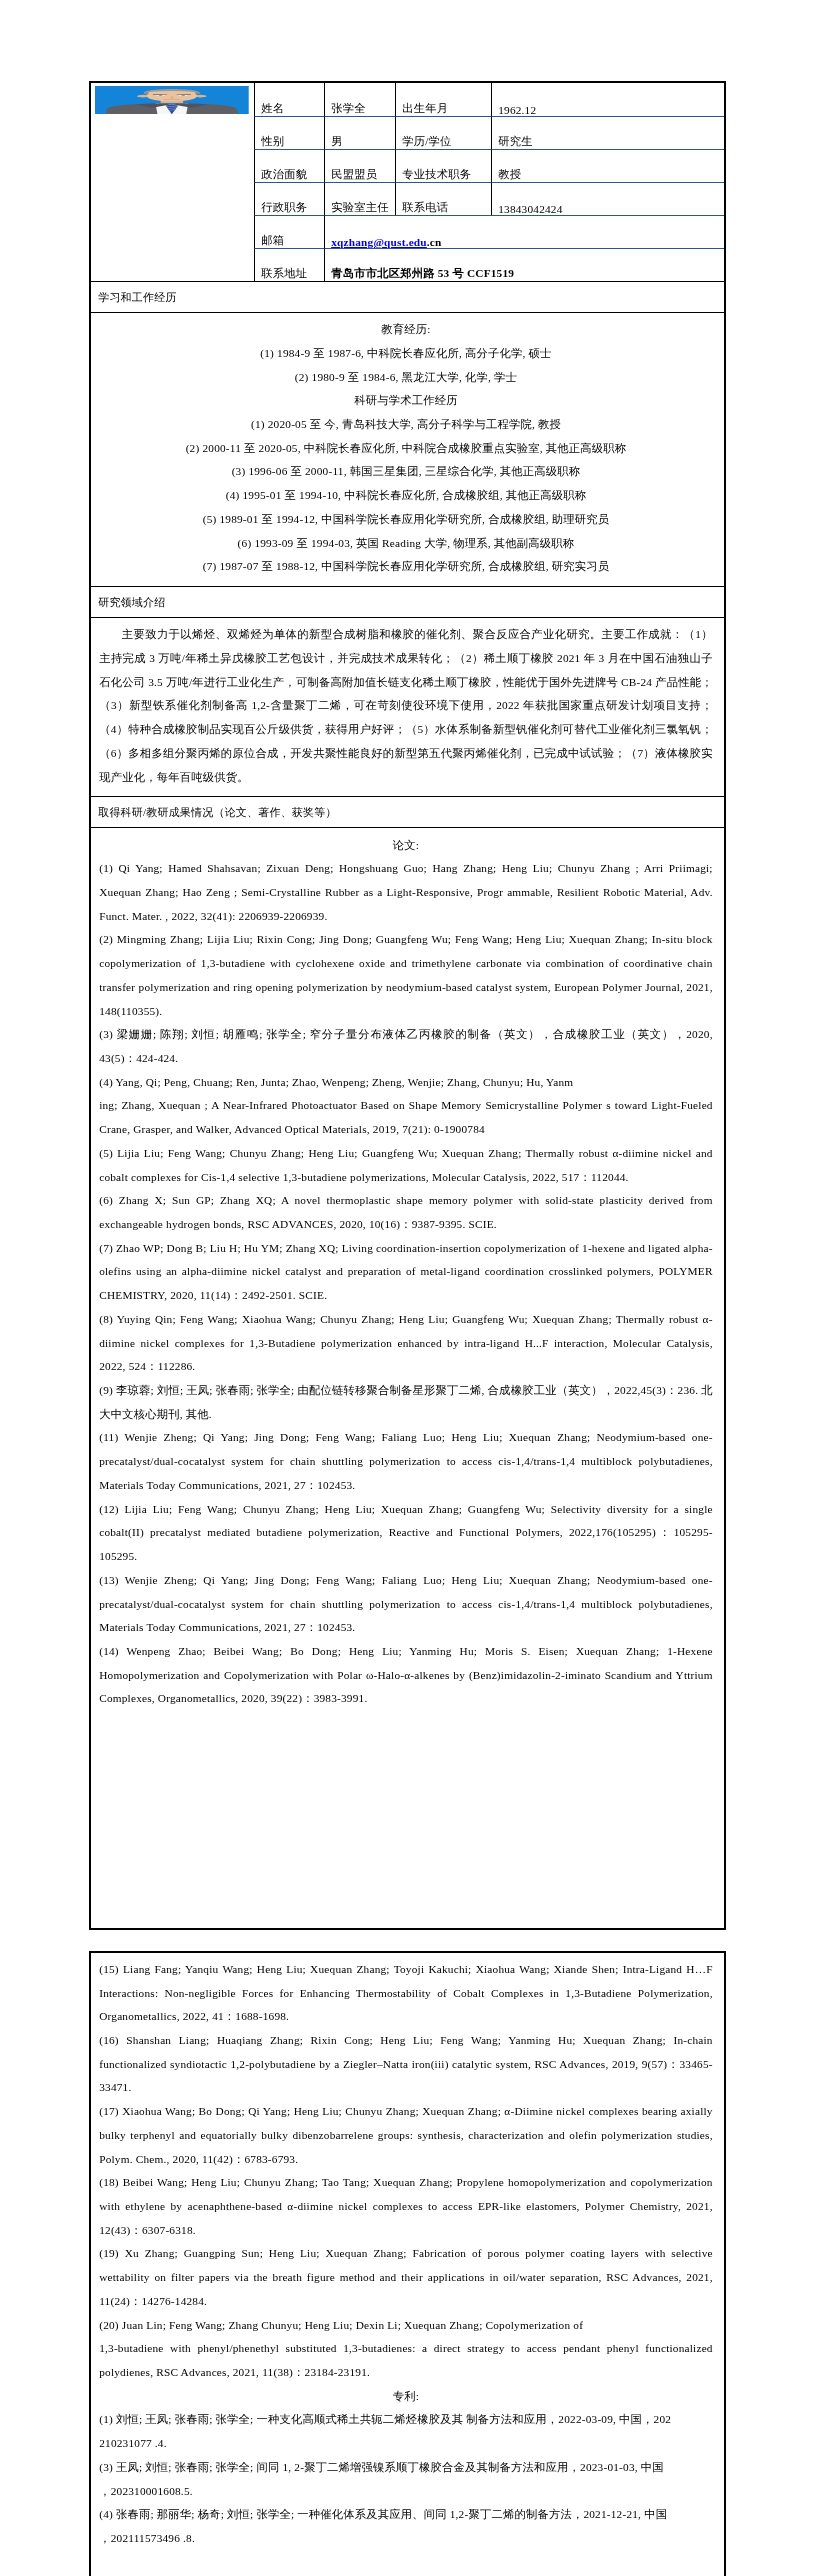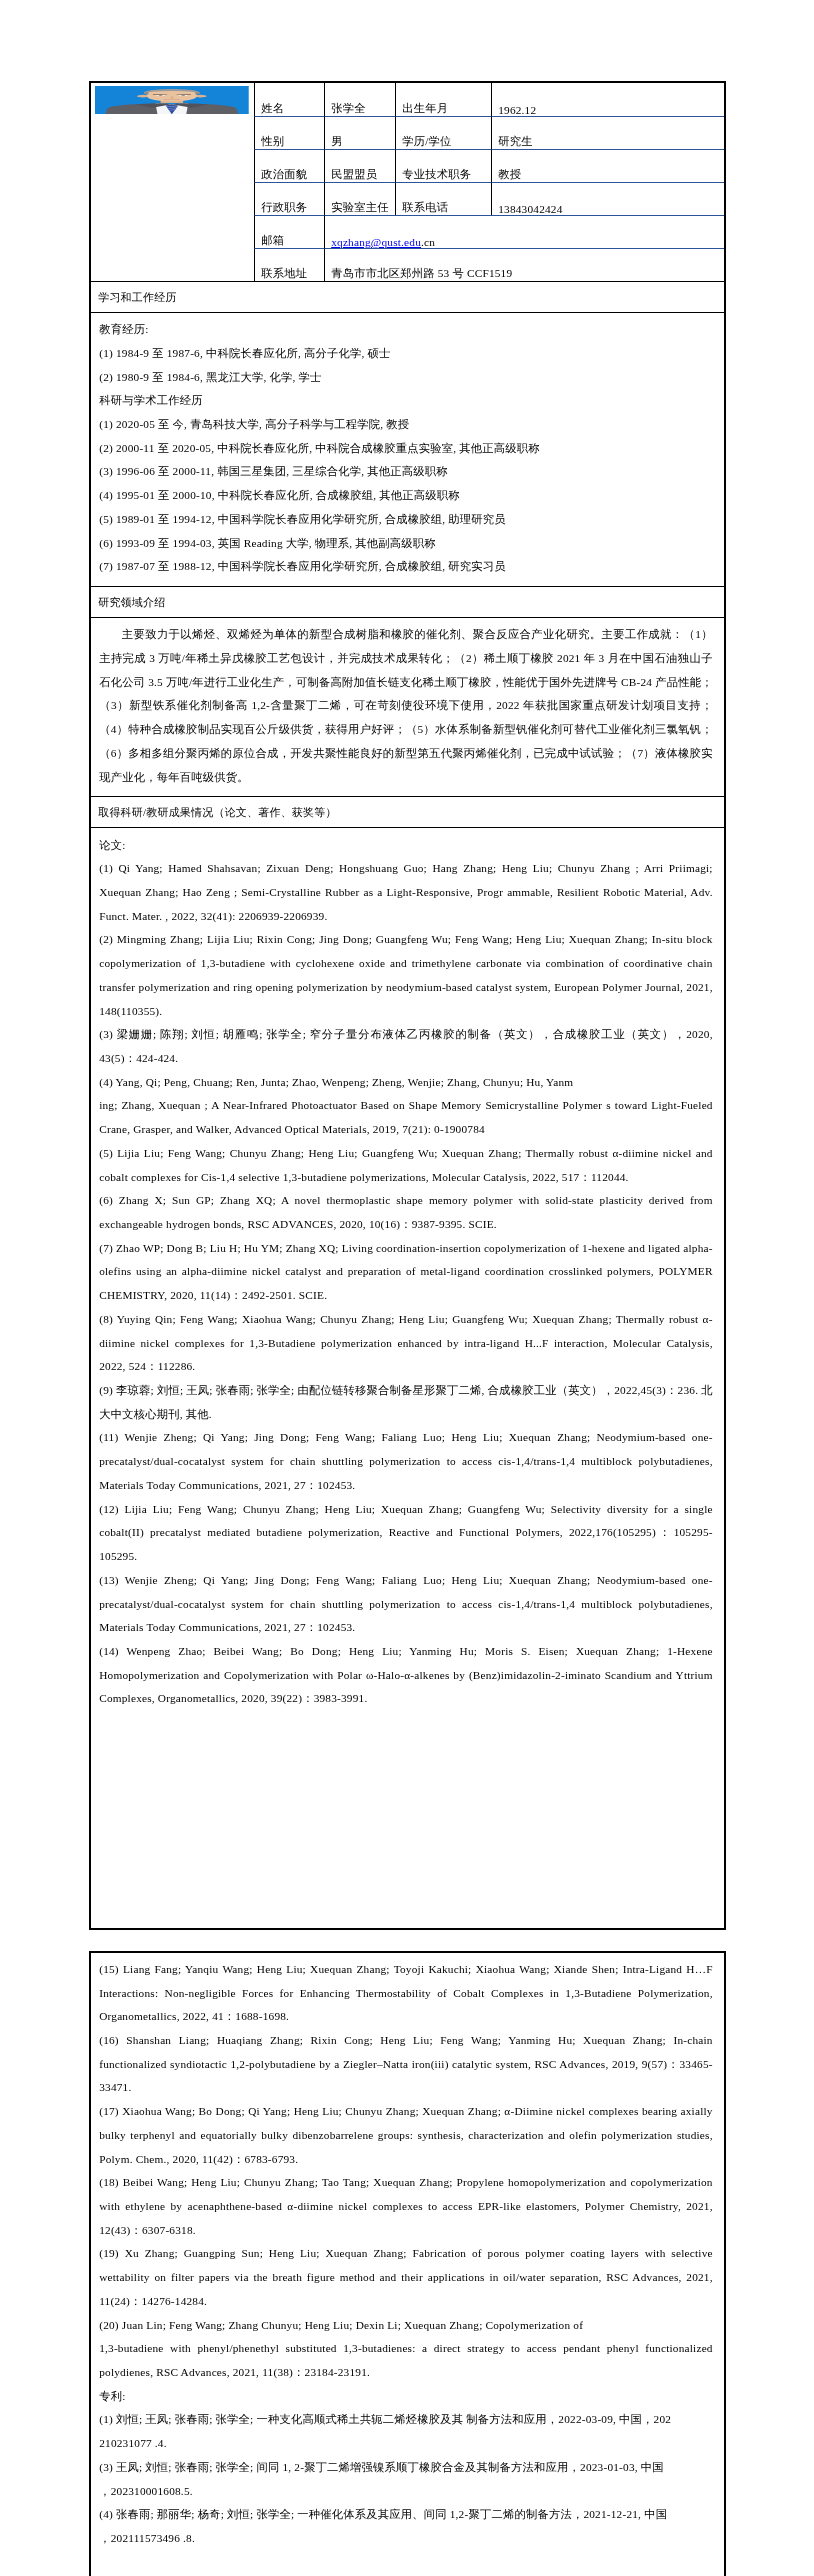--- a/index.html
+++ b/index.html
@@ -45,41 +45,41 @@
     grid-row:1 / span 6;
     grid-column:1;
     border-left:none;
     border-top:none;
     padding:2.6px 5.2px 2.1px 4.1px;
     display:flex;
     align-items:stretch;
   }
   .photo-frame{width:100%;display:block;}
   .photo-frame svg{display:block;width:100%;height:100%;}
-  .span-value{grid-column:3 / span 3;}
+  .span-value{grid-column:3 / span 3;font-weight:bold;}
 
   .email a, .email-link{
     color:#0000ee;
     text-decoration:underline;
     cursor:pointer;
   }
 
   
   .sec-header{
     border-top:1.5px solid #000;
     border-bottom:1.5px solid #000;
     padding:7.7px 7.2px 7.2px 7.2px;
     font-size:11px;
   }
   .sec-header.first{border-top:none;}
   .sec-body{
     padding:5.2px 11.3px 7.2px 8.2px;
     line-height:2.1;
   }
-  .line{white-space:pre-wrap;}
+  .line{white-space:pre-wrap;text-align:center;}
   .para{
     text-align:justify;
     text-indent:2em;
     white-space:pre-wrap;
     font-family:Liberation Serif, serif;
   }
   .item{
     text-align:justify;
     white-space:pre-wrap;
   }
@@ -213,21 +213,21 @@
       <div class="line">教育经历:</div>
       <div>
           <div class="line">(1) 1984-9 至 1987-6, 中科院长春应化所, 高分子化学, 硕士</div>
           <div class="line">(2) 1980-9 至 1984-6, 黑龙江大学, 化学, 学士</div>
         </div>
       <div class="line">科研与学术工作经历</div>
       <div>
           <div class="line">(1) 2020-05 至 今, 青岛科技大学, 高分子科学与工程学院, 教授</div>
           <div class="line">(2) 2000-11 至 2020-05, 中科院长春应化所, 中科院合成橡胶重点实验室, 其他正高级职称</div>
           <div class="line">(3) 1996-06 至 2000-11, 韩国三星集团, 三星综合化学, 其他正高级职称</div>
-          <div class="line">(4) 1995-01 至 2000-10, 中科院长春应化所, 合成橡胶组, 其他正高级职称</div>
+          <div class="line">(4) 1995-01 至 1994-10, 中科院长春应化所, 合成橡胶组, 其他正高级职称</div>
           <div class="line">(5) 1989-01 至 1994-12, 中国科学院长春应用化学研究所, 合成橡胶组, 助理研究员</div>
           <div class="line">(6) 1993-09 至 1994-03, 英国 Reading 大学, 物理系, 其他副高级职称</div>
           <div class="line">(7) 1987-07 至 1988-12, 中国科学院长春应用化学研究所, 合成橡胶组, 研究实习员</div>
         </div>
     </div>
 
     <div class="sec-header">研究领域介绍</div>
     <div class="sec-body">
       <div class="para">主要致力于以烯烃、双烯烃为单体的新型合成树脂和橡胶的催化剂、聚合反应合产业化研究。主要工作成就：（1）主持完成 3 万吨/年稀土异戊橡胶工艺包设计，并完成技术成果转化；（2）稀土顺丁橡胶 2021 年 3 月在中国石油独山子石化公司 3.5 万吨/年进行工业化生产，可制备高附加值长链支化稀土顺丁橡胶，性能优于国外先进牌号 CB-24 产品性能；（3）新型铁系催化剂制备高 1,2-含量聚丁二烯，可在苛刻使役环境下使用，2022 年获批国家重点研发计划项目支持；（4）特种合成橡胶制品实现百公斤级供货，获得用户好评；（5）水体系制备新型钒催化剂可替代工业催化剂三氯氧钒；（6）多相多组分聚丙烯的原位合成，开发共聚性能良好的新型第五代聚丙烯催化剂，已完成中试试验；（7）液体橡胶实现产业化，每年百吨级供货。</div>
     </div>

